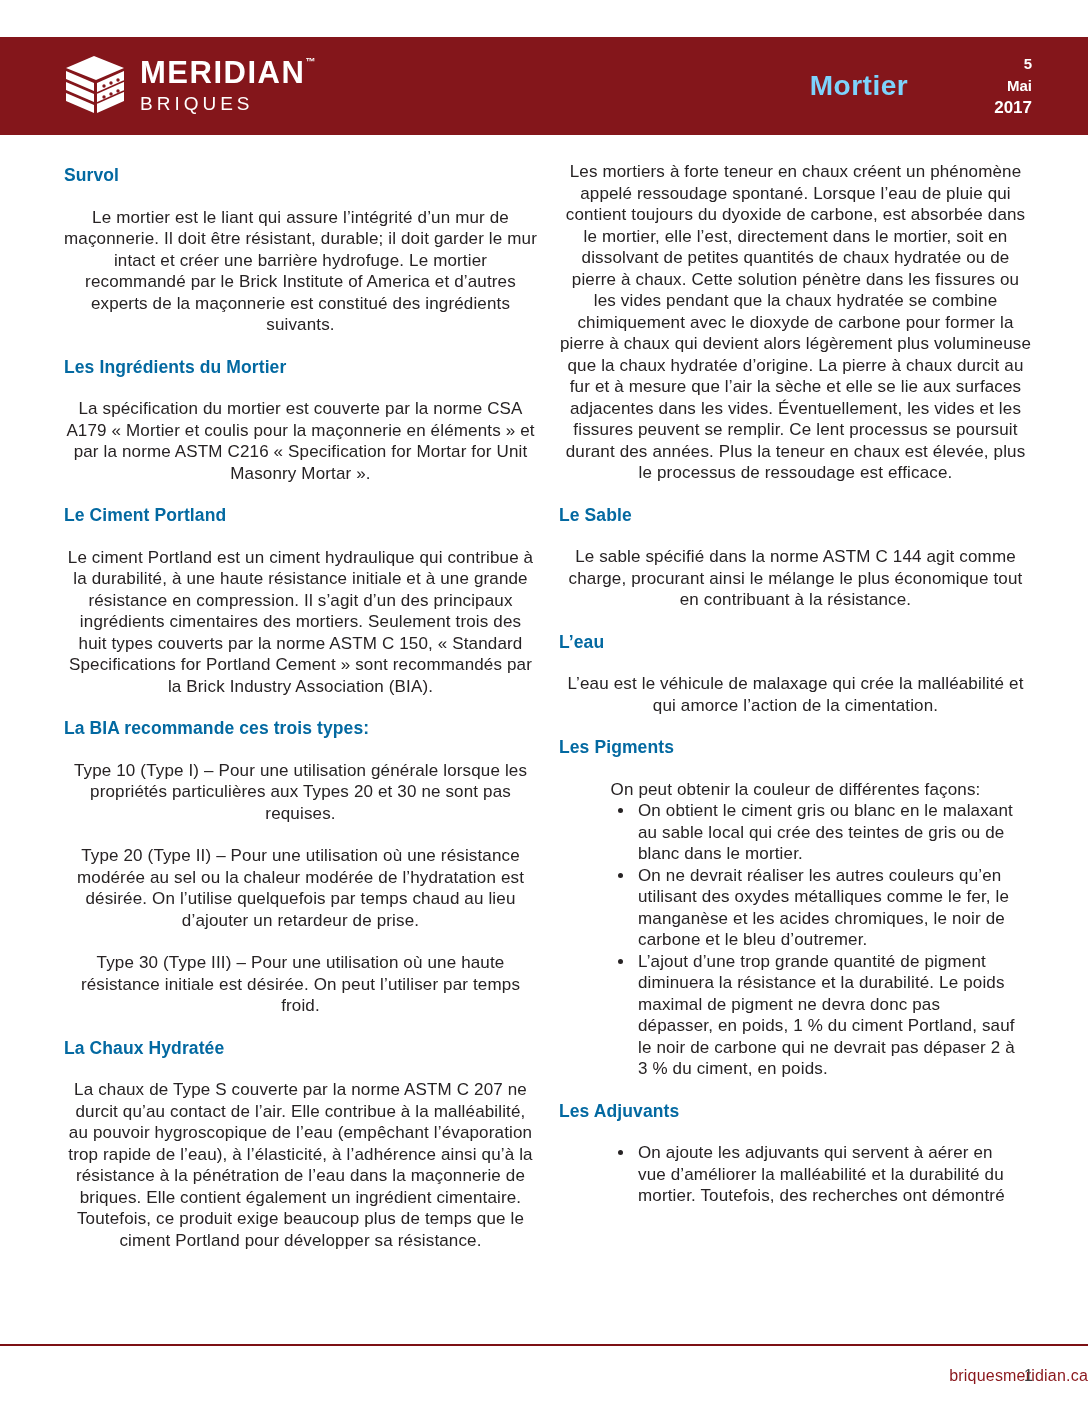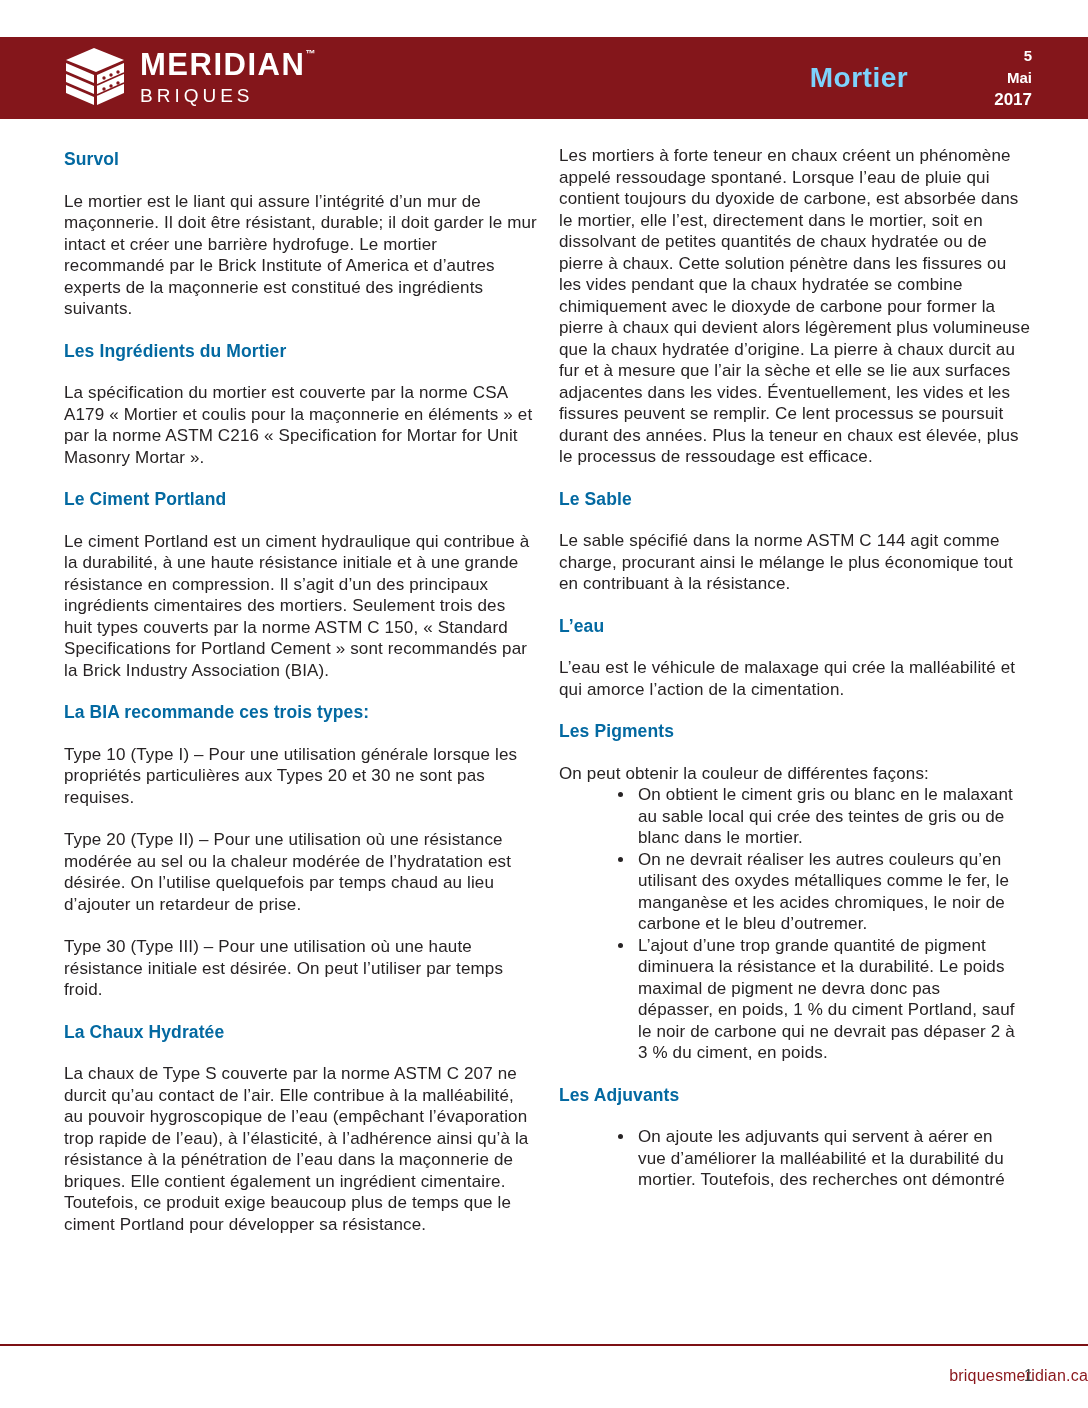--- a/index.html
+++ b/index.html
@@ -3,35 +3,35 @@
 <meta charset="utf-8">
 <style>
   html,body{margin:0;padding:0;background:#ffffff;}
   .page{
     width:1088px;height:1408px;position:relative;background:#ffffff;
     font-family:"Liberation Sans",sans-serif;color:#272324;
     padding-top:37px;box-sizing:border-box;overflow:hidden;
   }
   
   .header{
-    height:82px;background:#84161b;display:flex;align-items:center;
+    height:98px;background:#84161b;display:flex;align-items:center;
     padding:0 56px 0 64px;box-sizing:border-box;
   }
   .logo{display:flex;align-items:center;gap:12px;}
   .logo-text{display:flex;flex-direction:column;}
   .brand-line{color:#ffffff;font-weight:bold;font-size:31px;line-height:1;letter-spacing:1.5px;}
   .brand-line sup{font-size:10px;letter-spacing:0;vertical-align:18px;}
   .brand-sub{color:#ffffff;font-weight:normal;font-size:19px;letter-spacing:4px;margin-top:5px;}
   .header-title{color:#7dd3fc;font-weight:bold;font-size:28px;margin-left:auto;letter-spacing:.5px;}
   .header-date{color:#ffffff;font-weight:bold;text-align:right;margin-left:86px;line-height:22px;font-size:15px;}
   .header-date .year{font-size:17px;}
   
   .content{display:flex;gap:22px;padding:26px 56px 0 64px;box-sizing:border-box;}
   .col{width:478px;}
-  .content p{font-size:17px;line-height:21.5px;margin:0 0 21px;letter-spacing:.15px;}
+  .content p{font-size:17px;line-height:21.5px;margin:0 0 21px;letter-spacing:.15px;text-align:center;}
   .content p.tight{margin-bottom:0;}
   .content h3{font-size:17.5px;line-height:21.5px;margin:17px 0 20px;color:#0369a1;letter-spacing:.1px;}
   .content h3:first-child{margin-top:4px;}
   .content ul{margin:0 12px 21px;padding-left:64px;font-size:17px;line-height:21.5px;letter-spacing:.15px;}
   .content li{padding-left:3px;}
   
   .footer{position:absolute;left:0;right:0;top:1344px;height:64px;border-top:2px solid #7c1014;}
   .footer-site{position:absolute;left:0;right:0;top:21px;text-align:right;color:#8a161b;font-size:16px;letter-spacing:.2px;}
   .footer-page{position:absolute;right:55px;top:21px;color:#3d3d3d;font-size:16px;}
 </style>

